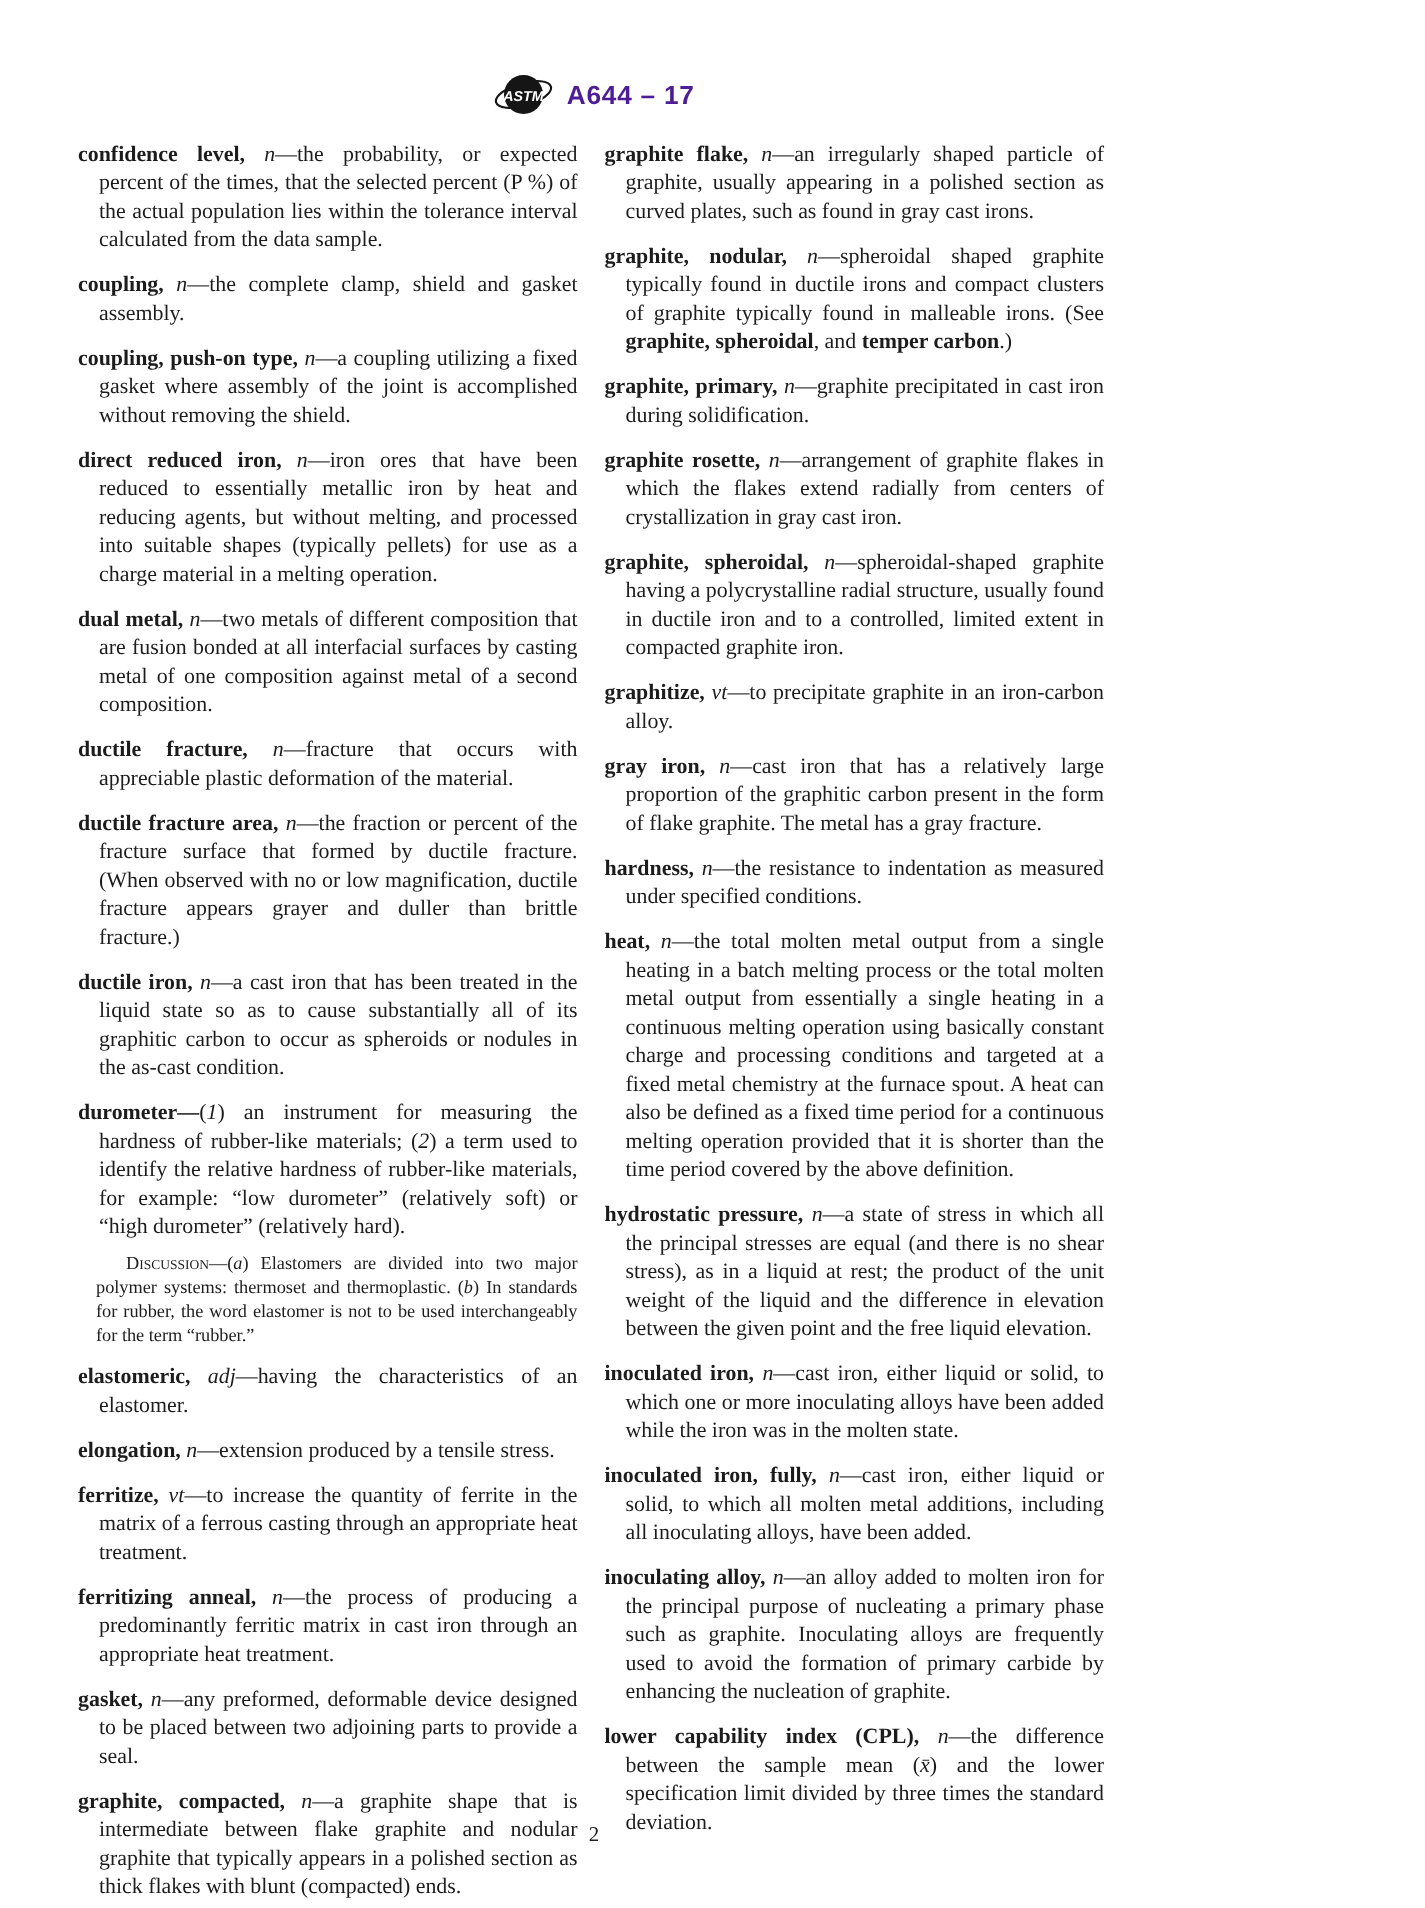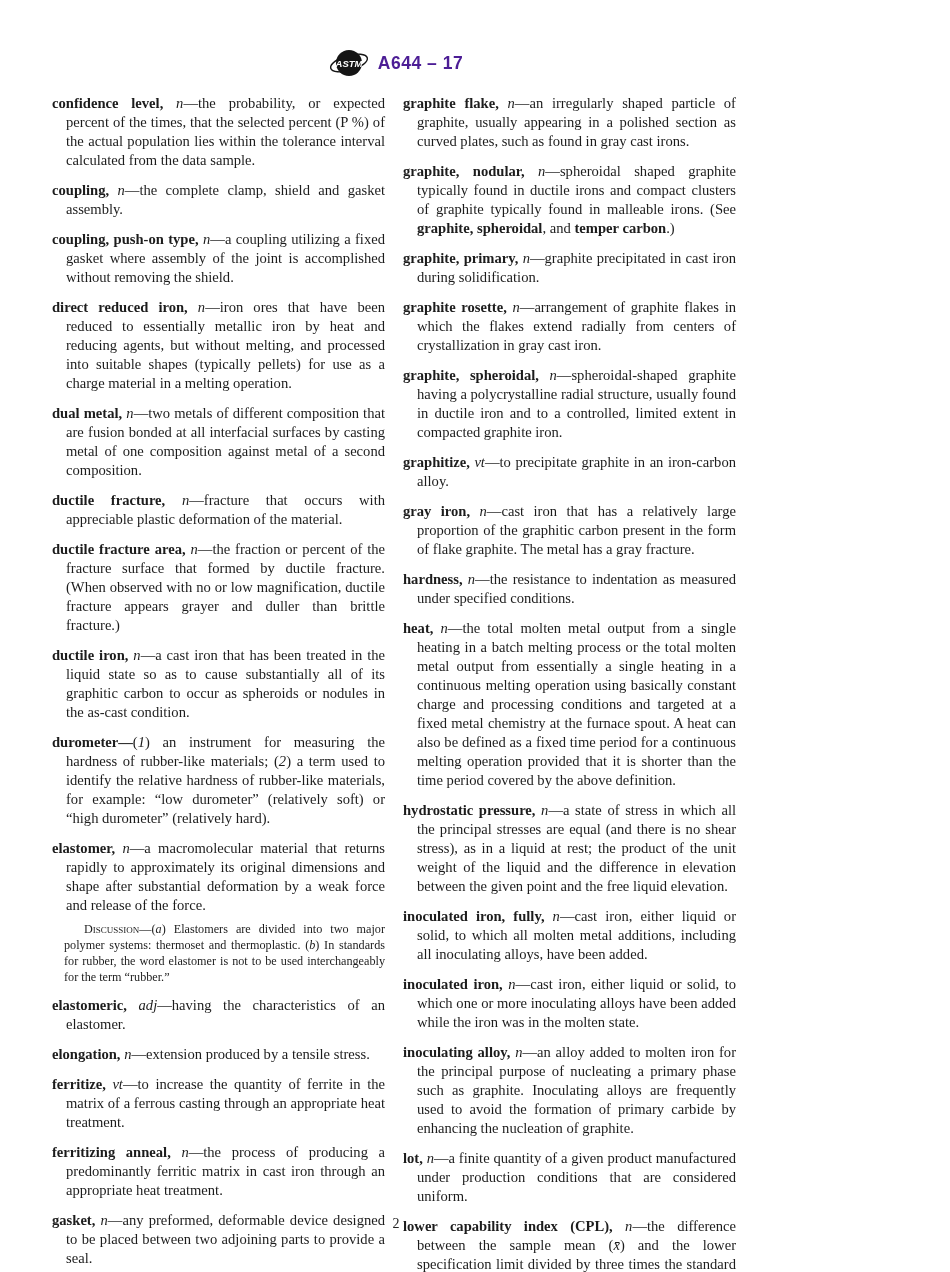--- a/index.html
+++ b/index.html
@@ -89,44 +89,42 @@
     <div class="col">
         <p class="entry"><span class="seg-b">confidence level, </span><span class="seg-i">n</span><span class="seg-r">—the probability, or expected percent of the times, that the selected percent (P %) of the actual population lies within the tolerance interval calculated from the data sample.</span></p>
         <p class="entry"><span class="seg-b">coupling, </span><span class="seg-i">n</span><span class="seg-r">—the complete clamp, shield and gasket assembly.</span></p>
         <p class="entry"><span class="seg-b">coupling, push-on type, </span><span class="seg-i">n</span><span class="seg-r">—a coupling utilizing a fixed gasket where assembly of the joint is accomplished without removing the shield.</span></p>
         <p class="entry"><span class="seg-b">direct reduced iron, </span><span class="seg-i">n</span><span class="seg-r">—iron ores that have been reduced to essentially metallic iron by heat and reducing agents, but without melting, and processed into suitable shapes (typically pellets) for use as a charge material in a melting operation.</span></p>
         <p class="entry"><span class="seg-b">dual metal, </span><span class="seg-i">n</span><span class="seg-r">—two metals of different composition that are fusion bonded at all interfacial surfaces by casting metal of one composition against metal of a second composition.</span></p>
         <p class="entry"><span class="seg-b">ductile fracture, </span><span class="seg-i">n</span><span class="seg-r">—fracture that occurs with appreciable plastic deformation of the material.</span></p>
         <p class="entry"><span class="seg-b">ductile fracture area, </span><span class="seg-i">n</span><span class="seg-r">—the fraction or percent of the fracture surface that formed by ductile fracture. (When observed with no or low magnification, ductile fracture appears grayer and duller than brittle fracture.)</span></p>
         <p class="entry"><span class="seg-b">ductile iron, </span><span class="seg-i">n</span><span class="seg-r">—a cast iron that has been treated in the liquid state so as to cause substantially all of its graphitic carbon to occur as spheroids or nodules in the as-cast condition.</span></p>
         <p class="entry"><span class="seg-b">durometer—</span><span class="seg-r">(</span><span class="seg-i">1</span><span class="seg-r">) an instrument for measuring the hardness of rubber-like materials; (</span><span class="seg-i">2</span><span class="seg-r">) a term used to identify the relative hardness of rubber-like materials, for example: “low durometer” (relatively soft) or “high durometer” (relatively hard).</span></p>
-        <p class="entry"><span class="seg-b">elastomer, </span><span class="seg-i">n</span><span class="seg-r">—a macromolecular material that returns rapidly to approximately its original dimensions and shape after substantial deformation by a weak force and release of the force.</span></p>
         <p class="discussion"><span class="seg-sc">Discussion—</span><span class="seg-r">(</span><span class="seg-i">a</span><span class="seg-r">) Elastomers are divided into two major polymer systems: thermoset and thermoplastic. (</span><span class="seg-i">b</span><span class="seg-r">) In standards for rubber, the word elastomer is not to be used interchangeably for the term “rubber.”</span></p>
         <p class="entry"><span class="seg-b">elastomeric, </span><span class="seg-i">adj</span><span class="seg-r">—having the characteristics of an elastomer.</span></p>
         <p class="entry"><span class="seg-b">elongation, </span><span class="seg-i">n</span><span class="seg-r">—extension produced by a tensile stress.</span></p>
         <p class="entry"><span class="seg-b">ferritize, </span><span class="seg-i">vt</span><span class="seg-r">—to increase the quantity of ferrite in the matrix of a ferrous casting through an appropriate heat treatment.</span></p>
         <p class="entry"><span class="seg-b">ferritizing anneal, </span><span class="seg-i">n</span><span class="seg-r">—the process of producing a predominantly ferritic matrix in cast iron through an appropriate heat treatment.</span></p>
         <p class="entry"><span class="seg-b">gasket, </span><span class="seg-i">n</span><span class="seg-r">—any preformed, deformable device designed to be placed between two adjoining parts to provide a seal.</span></p>
         <p class="entry"><span class="seg-b">graphite, compacted, </span><span class="seg-i">n</span><span class="seg-r">—a graphite shape that is intermediate between flake graphite and nodular graphite that typically appears in a polished section as thick flakes with blunt (compacted) ends.</span></p>
       </div>
     <div class="col">
         <p class="entry"><span class="seg-b">graphite flake, </span><span class="seg-i">n</span><span class="seg-r">—an irregularly shaped particle of graphite, usually appearing in a polished section as curved plates, such as found in gray cast irons.</span></p>
         <p class="entry"><span class="seg-b">graphite, nodular, </span><span class="seg-i">n</span><span class="seg-r">—spheroidal shaped graphite typically found in ductile irons and compact clusters of graphite typically found in malleable irons. (See </span><span class="seg-b">graphite, spheroidal</span><span class="seg-r">, and </span><span class="seg-b">temper carbon</span><span class="seg-r">.)</span></p>
         <p class="entry"><span class="seg-b">graphite, primary, </span><span class="seg-i">n</span><span class="seg-r">—graphite precipitated in cast iron during solidification.</span></p>
         <p class="entry"><span class="seg-b">graphite rosette, </span><span class="seg-i">n</span><span class="seg-r">—arrangement of graphite flakes in which the flakes extend radially from centers of crystallization in gray cast iron.</span></p>
         <p class="entry"><span class="seg-b">graphite, spheroidal, </span><span class="seg-i">n</span><span class="seg-r">—spheroidal-shaped graphite having a polycrystalline radial structure, usually found in ductile iron and to a controlled, limited extent in compacted graphite iron.</span></p>
         <p class="entry"><span class="seg-b">graphitize, </span><span class="seg-i">vt</span><span class="seg-r">—to precipitate graphite in an iron-carbon alloy.</span></p>
         <p class="entry"><span class="seg-b">gray iron, </span><span class="seg-i">n</span><span class="seg-r">—cast iron that has a relatively large proportion of the graphitic carbon present in the form of flake graphite. The metal has a gray fracture.</span></p>
         <p class="entry"><span class="seg-b">hardness, </span><span class="seg-i">n</span><span class="seg-r">—the resistance to indentation as measured under specified conditions.</span></p>
         <p class="entry"><span class="seg-b">heat, </span><span class="seg-i">n</span><span class="seg-r">—the total molten metal output from a single heating in a batch melting process or the total molten metal output from essentially a single heating in a continuous melting operation using basically constant charge and processing conditions and targeted at a fixed metal chemistry at the furnace spout. A heat can also be defined as a fixed time period for a continuous melting operation provided that it is shorter than the time period covered by the above definition.</span></p>
         <p class="entry"><span class="seg-b">hydrostatic pressure, </span><span class="seg-i">n</span><span class="seg-r">—a state of stress in which all the principal stresses are equal (and there is no shear stress), as in a liquid at rest; the product of the unit weight of the liquid and the difference in elevation between the given point and the free liquid elevation.</span></p>
+        <p class="entry"><span class="seg-b">inoculated iron, </span><span class="seg-i">n</span><span class="seg-r">—cast iron, either liquid or solid, to which one or more inoculating alloys have been added while the iron was in the molten state.</span></p>
         <p class="entry"><span class="seg-b">inoculated iron, fully, </span><span class="seg-i">n</span><span class="seg-r">—cast iron, either liquid or solid, to which all molten metal additions, including all inoculating alloys, have been added.</span></p>
-        <p class="entry"><span class="seg-b">inoculated iron, </span><span class="seg-i">n</span><span class="seg-r">—cast iron, either liquid or solid, to which one or more inoculating alloys have been added while the iron was in the molten state.</span></p>
         <p class="entry"><span class="seg-b">inoculating alloy, </span><span class="seg-i">n</span><span class="seg-r">—an alloy added to molten iron for the principal purpose of nucleating a primary phase such as graphite. Inoculating alloys are frequently used to avoid the formation of primary carbide by enhancing the nucleation of graphite.</span></p>
-        <p class="entry"><span class="seg-b">lot, </span><span class="seg-i">n</span><span class="seg-r">—a finite quantity of a given product manufactured under production conditions that are considered uniform.</span></p>
         <p class="entry"><span class="seg-b">lower capability index (CPL), </span><span class="seg-i">n</span><span class="seg-r">—the difference between the sample mean (</span><span class="seg-i">x̄</span><span class="seg-r">) and the lower specification limit divided by three times the standard deviation.</span></p>
       </div>
   </div>
 
   <div class="footer">
     <span>2</span>
   </div>
 
 </div>
 

